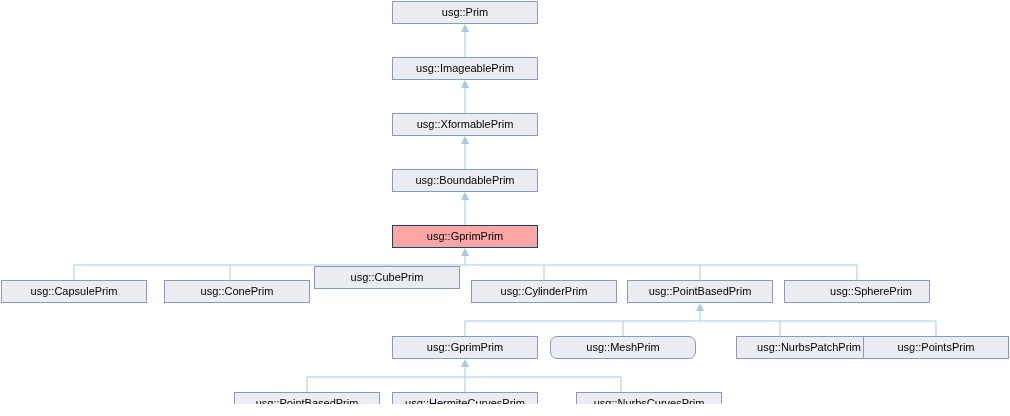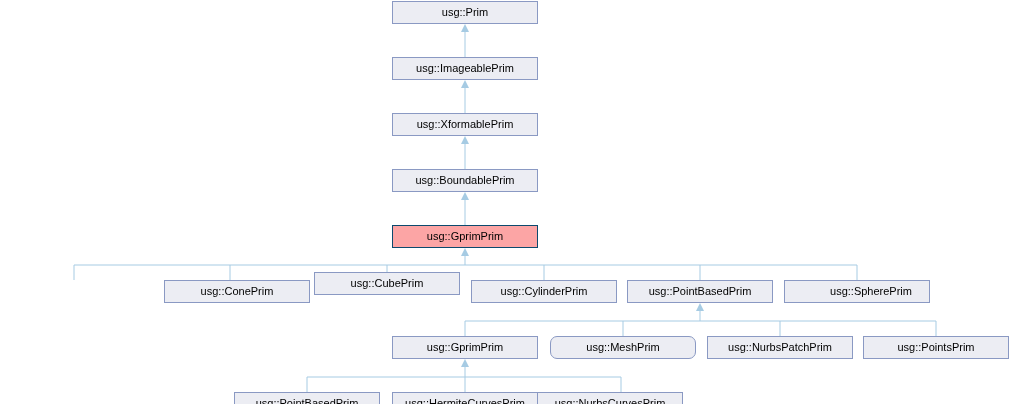--- a/index.html
+++ b/index.html
@@ -81,28 +81,29 @@
       <polygon points="465,359 461,367 469,367"></polygon>
     </g>
   </svg>
 
   <div class="node" style="left:392px; top:1px;">usg::Prim</div>
   <div class="node" style="left:392px; top:57px;">usg::ImageablePrim</div>
   <div class="node" style="left:392px; top:113px;">usg::XformablePrim</div>
   <div class="node" style="left:392px; top:169px;">usg::BoundablePrim</div>
   <div class="node highlight" style="left:392px; top:225px;">usg::GprimPrim</div>
 
+  <div class="node" style="left:1px;   top:280px;">usg::CapsulePrim</div>
   <div class="node" style="left:164px; top:280px;">usg::ConePrim</div>
-  <div class="node" style="left:314px; top:272px;">usg::CubePrim</div>
+  <div class="node" style="left:314px; top:266px;">usg::CubePrim</div>
   <div class="node" style="left:471px; top:280px;">usg::CylinderPrim</div>
   <div class="node" style="left:627px; top:280px;">usg::PointBasedPrim</div>
   <div class="node" style="left:784px; top:280px;padding-left:28px;">usg::SpherePrim</div>
 
   <div class="node" style="left:392px; top:336px;">usg::GprimPrim</div>
   <div class="node" style="left:550px; top:336px;border-radius:7px;">usg::MeshPrim</div>
-  <div class="node" style="left:707px; top:336px;">usg::NurbsPatchPrim</div>
+  <div class="node" style="left:736px; top:336px;">usg::NurbsPatchPrim</div>
   <div class="node" style="left:863px; top:336px;">usg::PointsPrim</div>
 
   <div class="node" style="left:234px; top:392px;">usg::PointBasedPrim</div>
   <div class="node" style="left:392px; top:392px;">usg::HermiteCurvesPrim</div>
-  <div class="node" style="left:537px; top:392px;">usg::NurbsCurvesPrim</div>
+  <div class="node" style="left:576px; top:392px;">usg::NurbsCurvesPrim</div>
 
 </div>
 
 </body></html>

